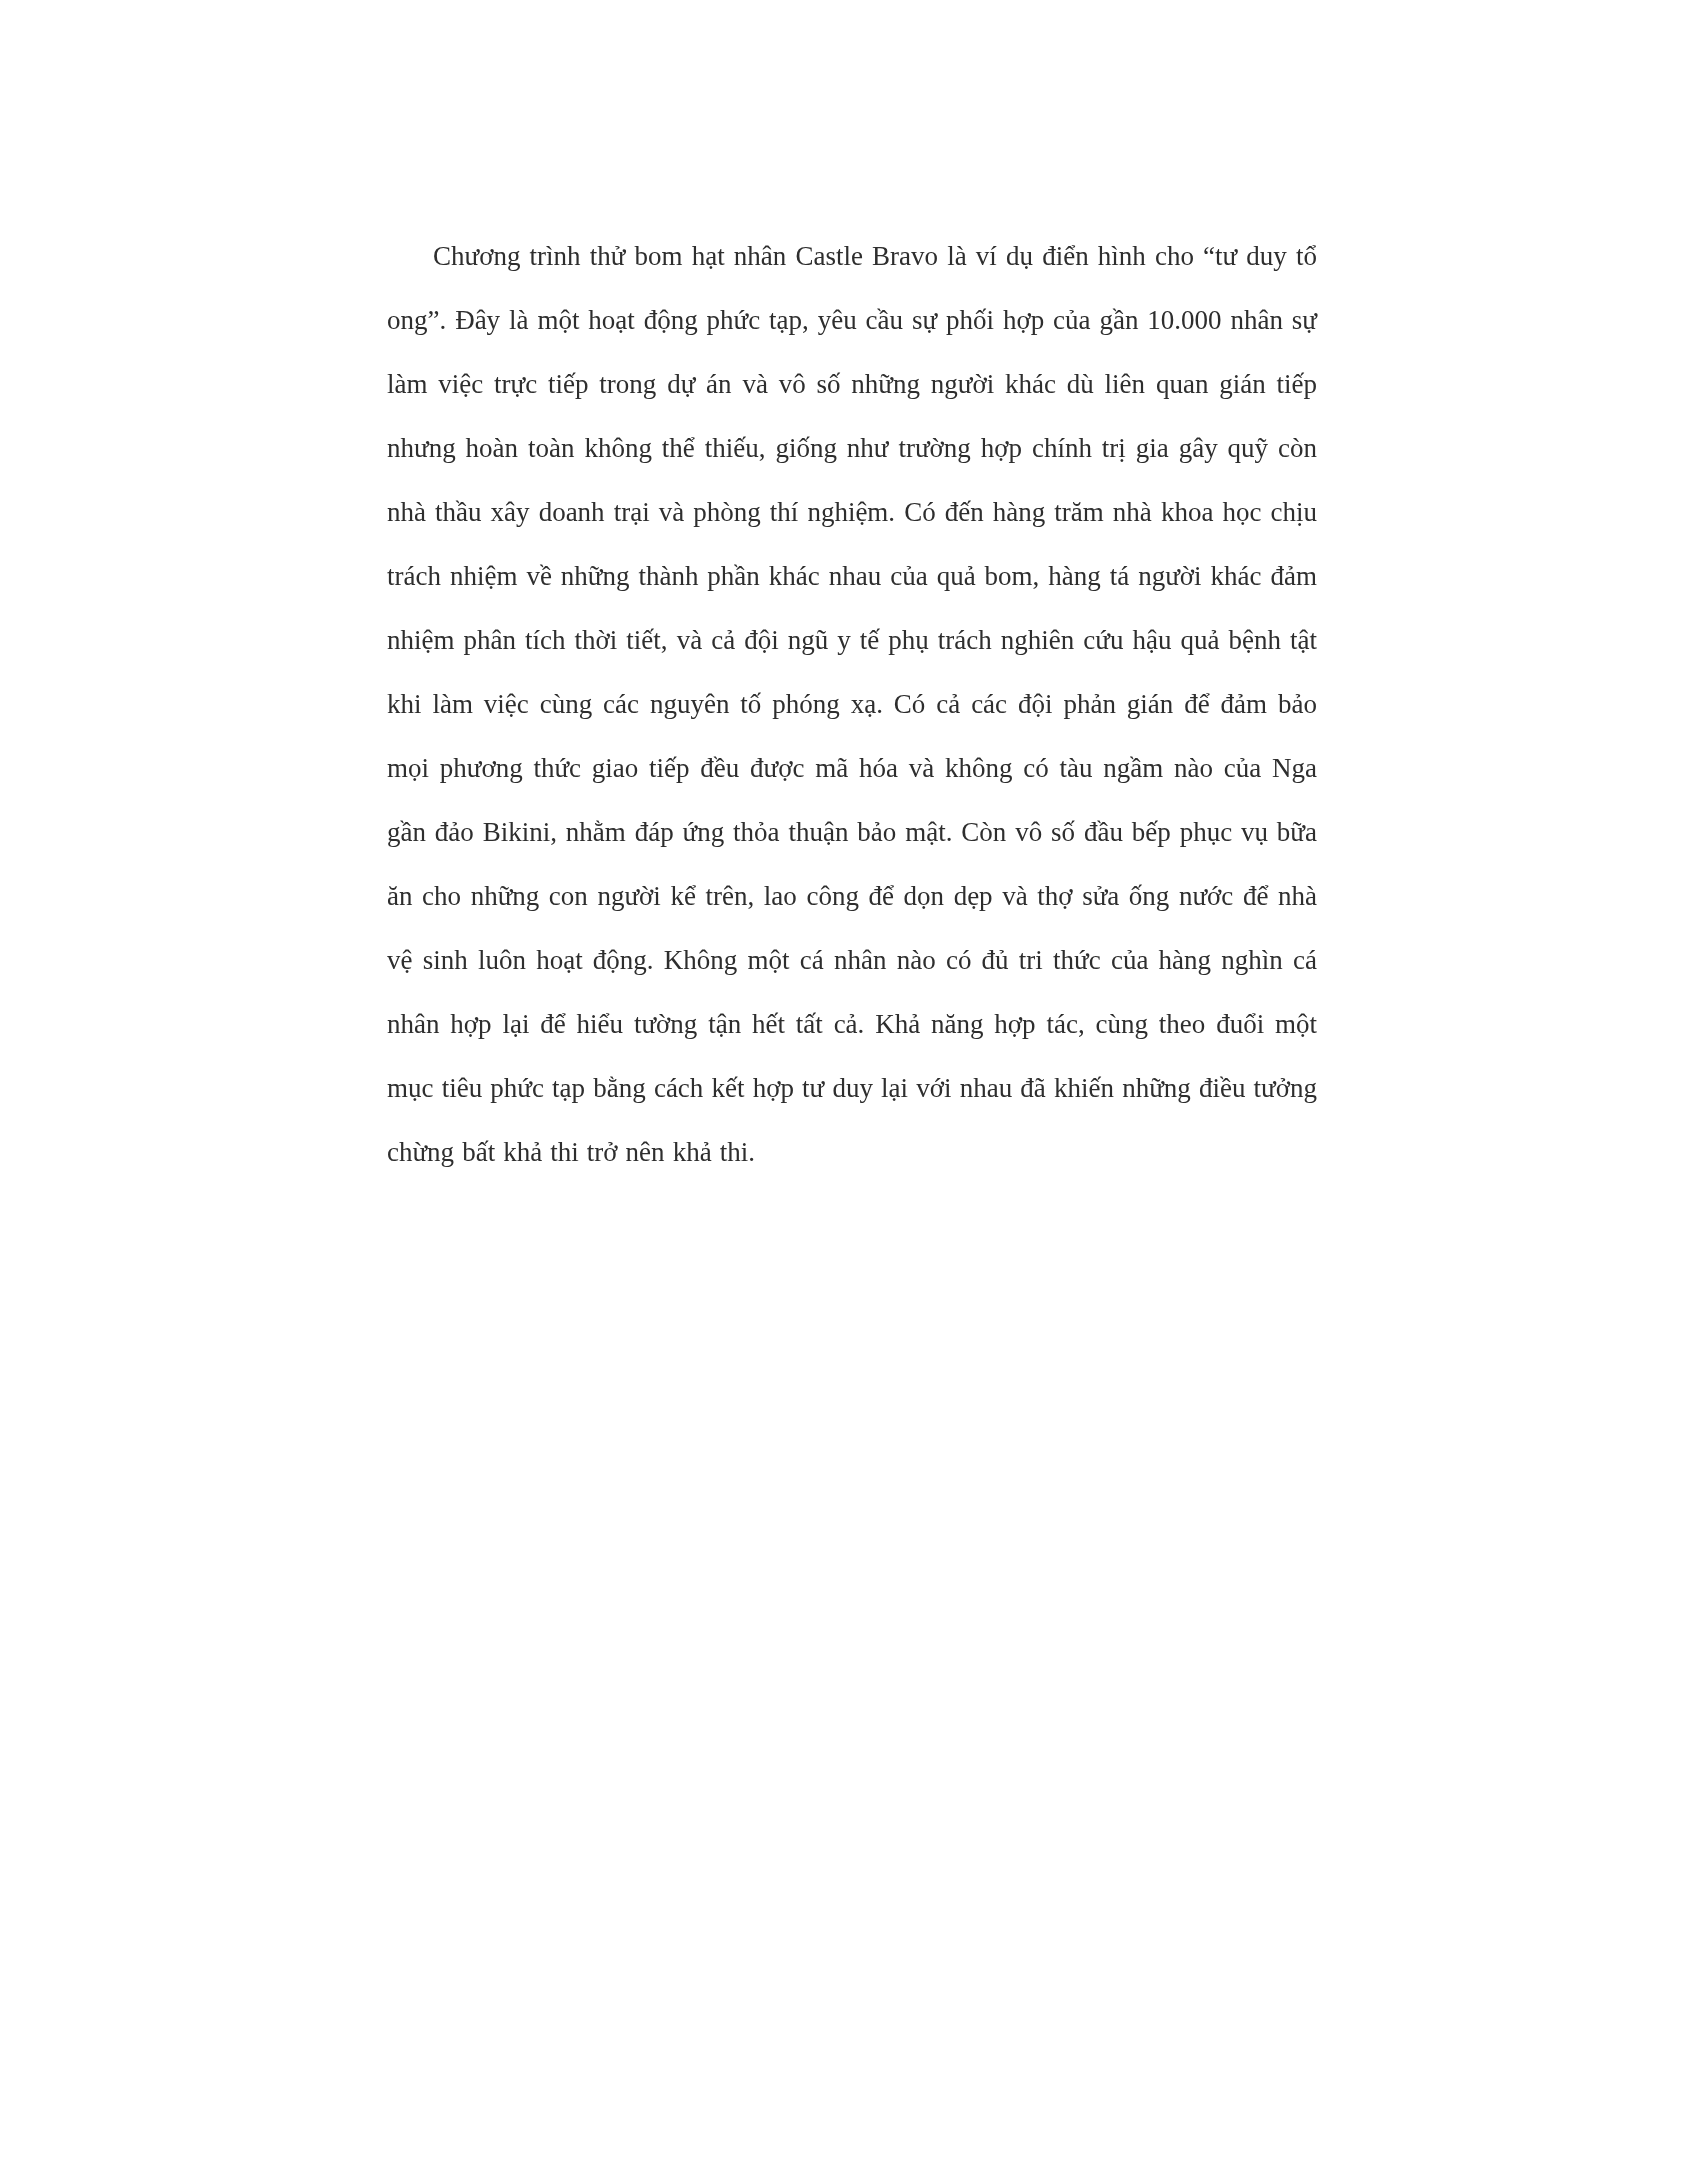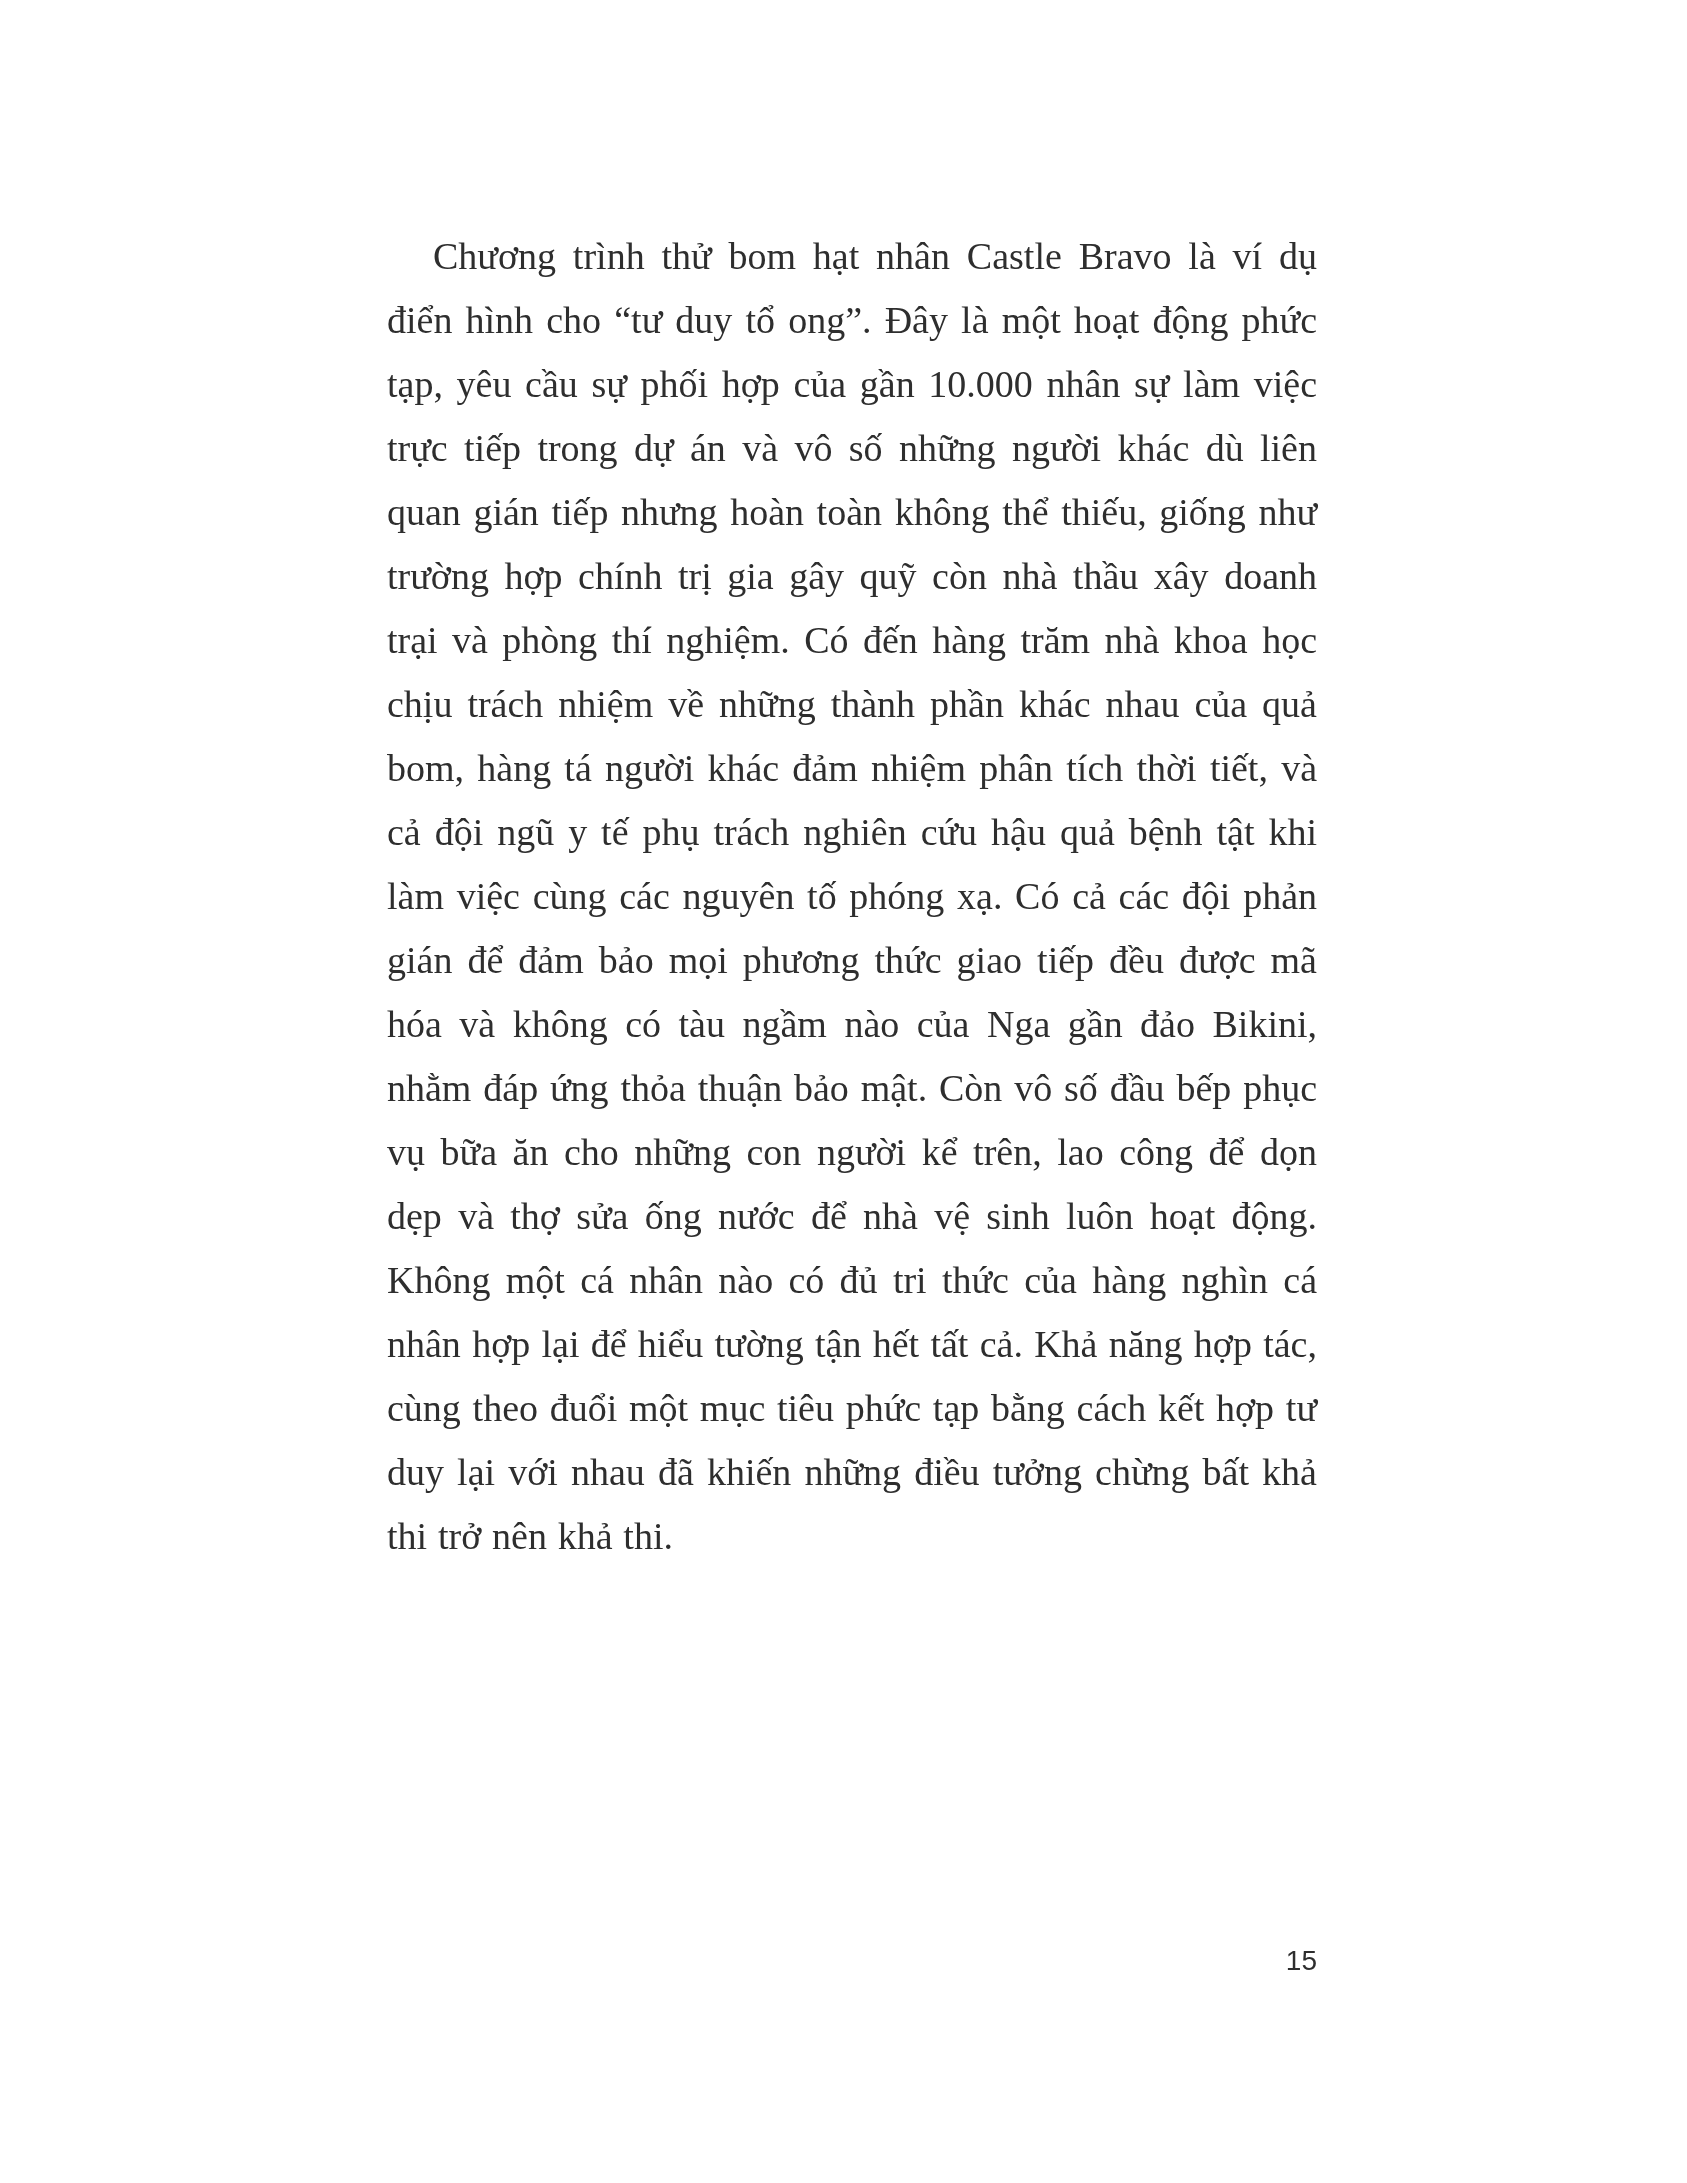--- a/index.html
+++ b/index.html
@@ -26,21 +26,21 @@
     font-family: "Liberation Sans", "DejaVu Sans", sans-serif;
     font-weight: 400;
     font-size: 26.5px;
     letter-spacing: 1.7px;
     color: #3c3c3c;
     text-transform: uppercase;
     line-height: 32px;
   }
   .body-paragraph {
     margin-top: 85px;
-    font-size: 38px;
+    font-size: 27px;
     line-height: 64px;
     color: #2e2e2e;
     text-align: justify;
     text-indent: 46px;
     word-spacing: 1.3px;
   }
   .page-number {
     position: absolute;
     left: 387px;
     top: 1945px;
@@ -51,15 +51,14 @@
     color: #2e2e2e;
   }
 </style>
 </head>
 <body>
 
 <div class="page">
   <div class="content-column">
     <div class="body-paragraph">Chương trình thử bom hạt nhân Castle Bravo là ví dụ điển hình cho “tư duy tổ ong”. Đây là một hoạt động phức tạp, yêu cầu sự phối hợp của gần 10.000 nhân sự làm việc trực tiếp trong dự án và vô số những người khác dù liên quan gián tiếp nhưng hoàn toàn không thể thiếu, giống như trường hợp chính trị gia gây quỹ còn nhà thầu xây doanh trại và phòng thí nghiệm. Có đến hàng trăm nhà khoa học chịu trách nhiệm về những thành phần khác nhau của quả bom, hàng tá người khác đảm nhiệm phân tích thời tiết, và cả đội ngũ y tế phụ trách nghiên cứu hậu quả bệnh tật khi làm việc cùng các nguyên tố phóng xạ. Có cả các đội phản gián để đảm bảo mọi phương thức giao tiếp đều được mã hóa và không có tàu ngầm nào của Nga gần đảo Bikini, nhằm đáp ứng thỏa thuận bảo mật. Còn vô số đầu bếp phục vụ bữa ăn cho những con người kể trên, lao công để dọn dẹp và thợ sửa ống nước để nhà vệ sinh luôn hoạt động. Không một cá nhân nào có đủ tri thức của hàng nghìn cá nhân hợp lại để hiểu tường tận hết tất cả. Khả năng hợp tác, cùng theo đuổi một mục tiêu phức tạp bằng cách kết hợp tư duy lại với nhau đã khiến những điều tưởng chừng bất khả thi trở nên khả thi.</div>
   </div>
-  <div class="page-number">15</div>
 </div>
 
 
 </body></html>

